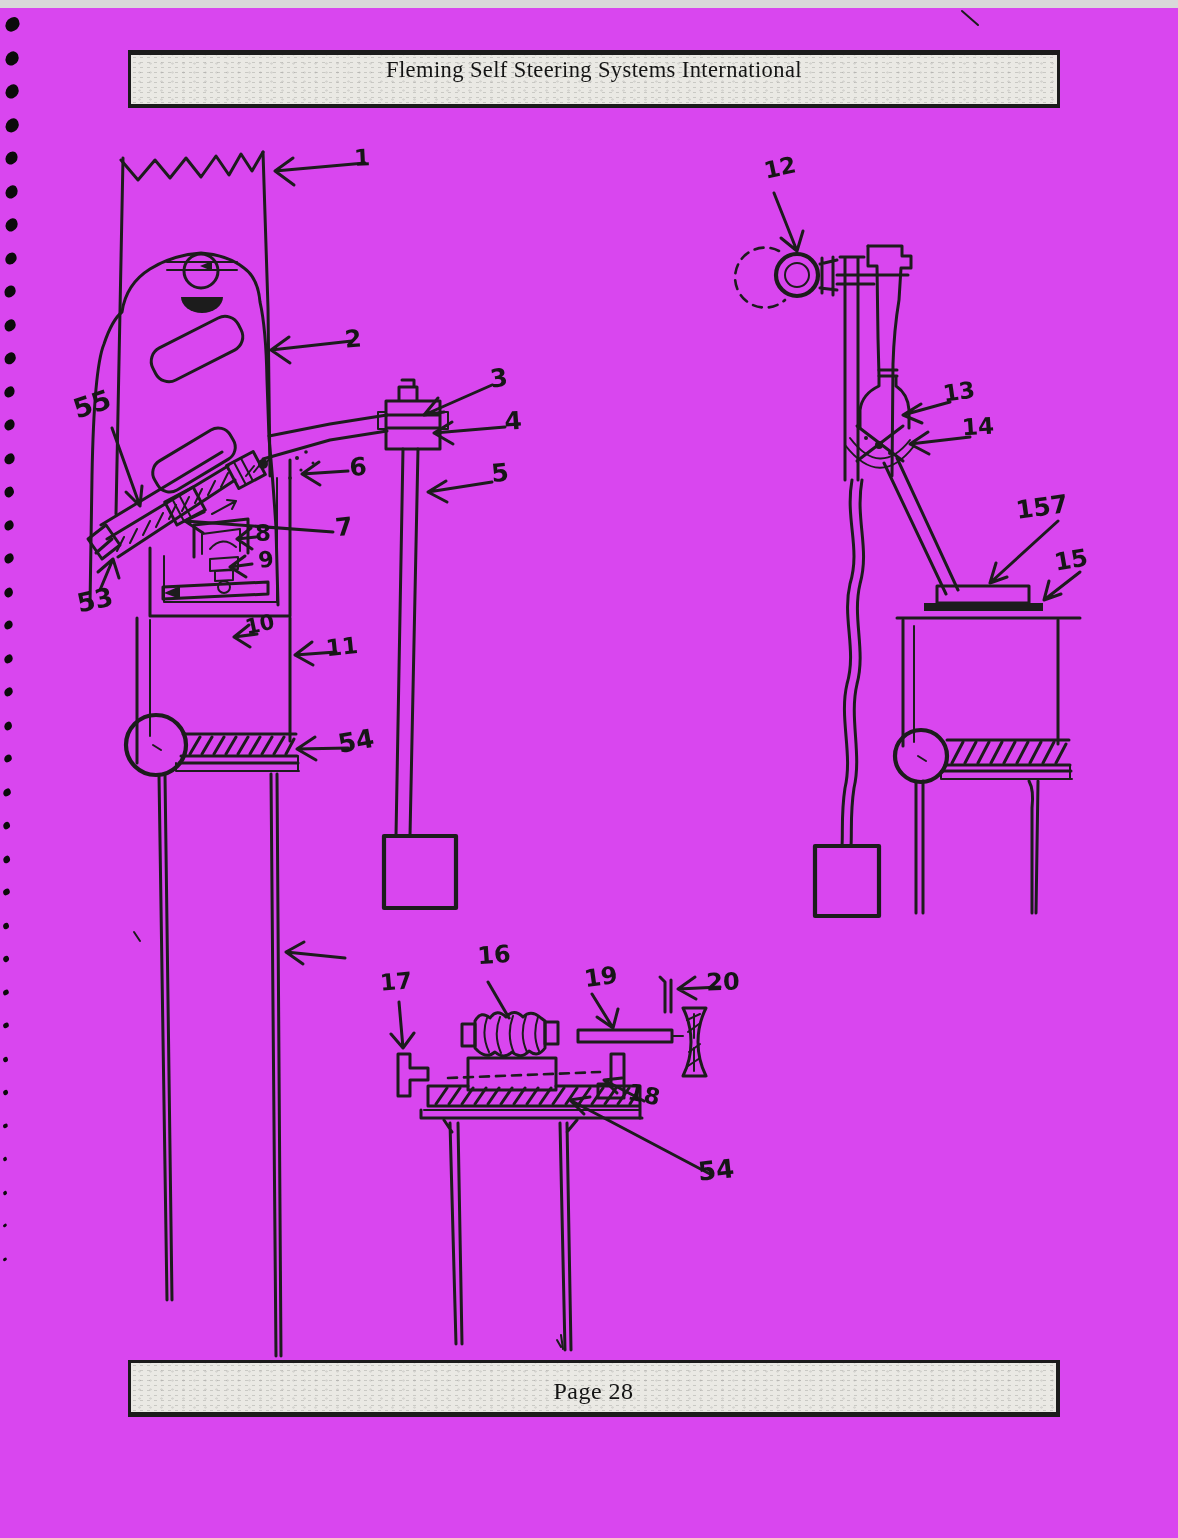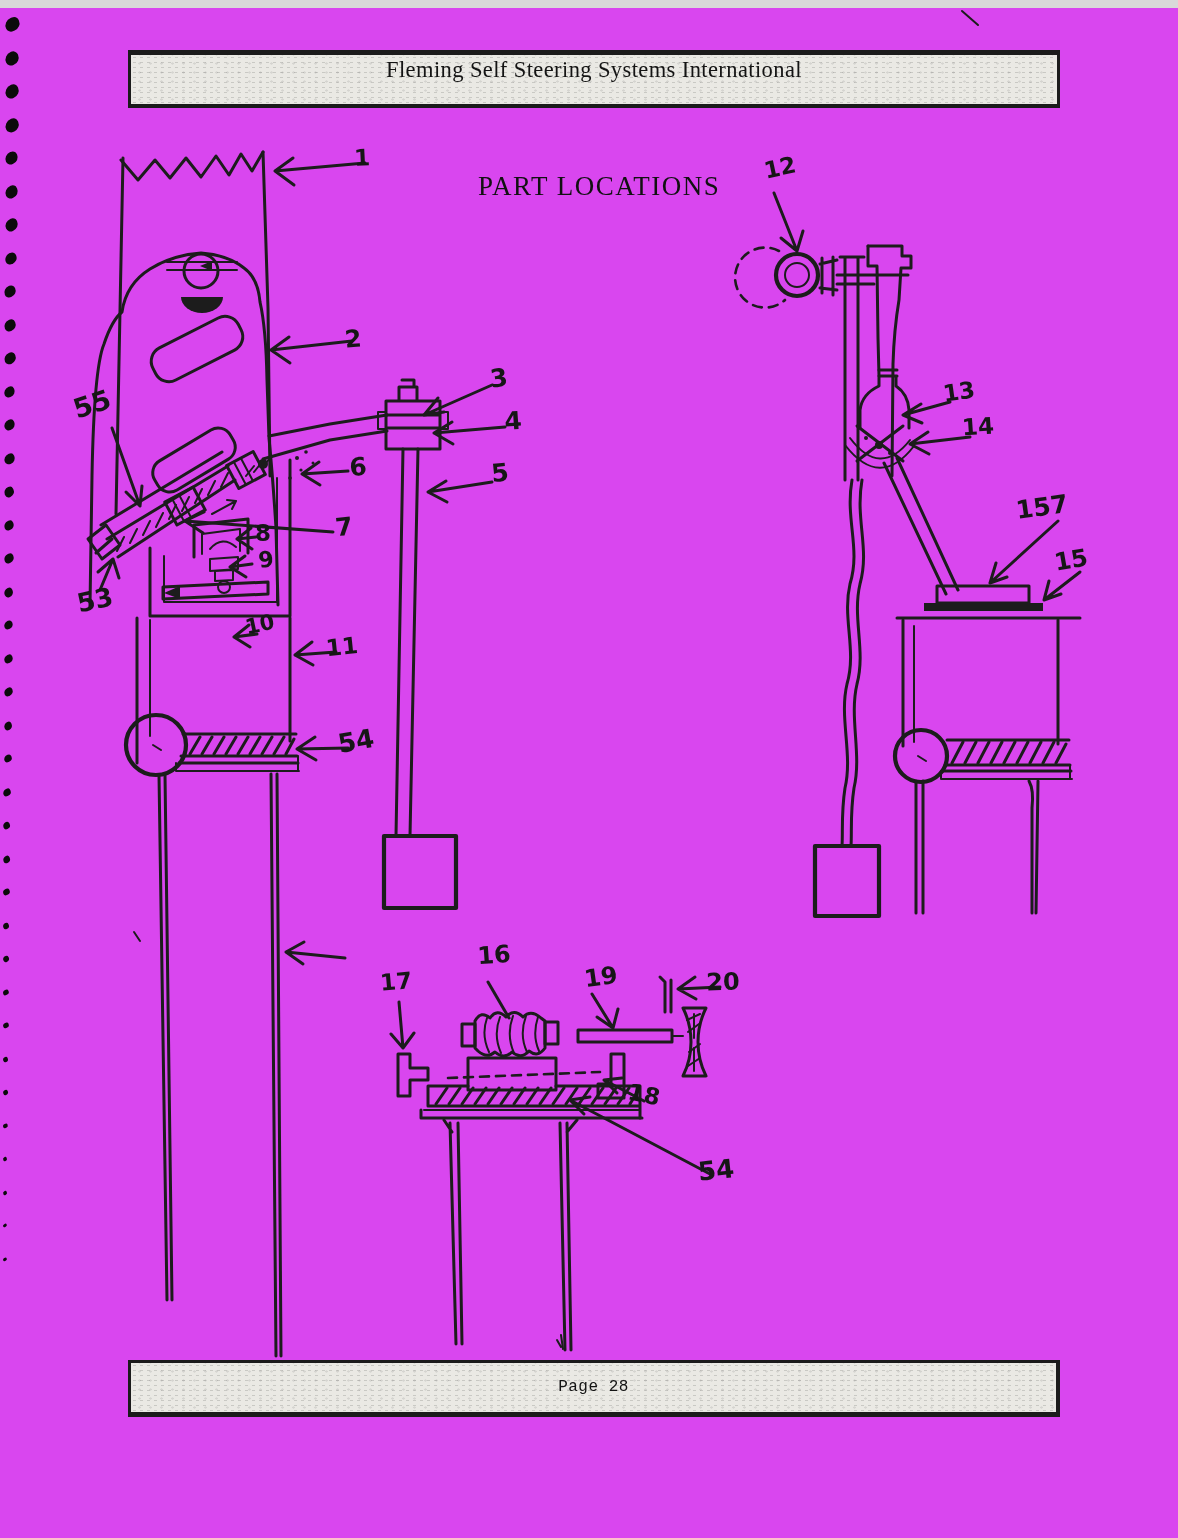--- a/index.html
+++ b/index.html
@@ -18,21 +18,21 @@
     background-color:#eae9e4;
     background-image:
       radial-gradient(rgba(30,30,30,.16) 1px, transparent 1.4px),
       radial-gradient(rgba(30,30,30,.10) 1px, transparent 1.7px);
     background-size:7px 5px,11px 9px;background-position:0 0,3px 4px;
   }
   .header-band{top:42px;height:58px;border-top-width:5px;border-bottom-width:4px;}
   .header-company{font-size:22.5px;letter-spacing:.4px;margin-top:3px;line-height:1.1;}
   .header-division{font-size:16.5px;font-weight:bold;margin-top:2px;}
   .footer-band{top:1352px;height:57px;border-bottom-width:5px;border-right-width:4px;}
-  .footer-page{display:inline-block;margin-top:15px;font-size:16px;letter-spacing:.5px;font-family:Liberation Mono, monospace;}
+  .footer-page{display:inline-block;margin-top:15px;font-size:24px;letter-spacing:.5px;}
   
   .page-title{
     position:absolute;left:478px;top:163px;margin:0;
     font-size:27px;font-weight:normal;letter-spacing:1.5px;color:#111;
   }
   
   svg.drawing{position:absolute;left:0;top:0;}
   .d{stroke:#1c1c1c;fill:none;stroke-width:3;stroke-linecap:round;stroke-linejoin:round;}
   .t{stroke-width:2;}
   .k{stroke-width:4.2;}
@@ -87,21 +87,20 @@
       <div class="hole" style="width: 4.39189px; height: 4.04054px; left: 2.7027px; top: 1149px;"></div>
       <div class="hole" style="width: 4.09459px; height: 3.76703px; left: 2.63514px; top: 1182.5px;"></div>
       <div class="hole" style="width: 3.7973px; height: 3.49351px; left: 2.56757px; top: 1216px;"></div>
       <div class="hole" style="width: 3.5px; height: 3.22px; left: 2.5px; top: 1249.5px;"></div>
     </div>
 
   <div class="band header-band">
     <div class="header-company">Fleming Self Steering Systems International</div>
   </div>
 
-  <h1 class="page-title">PART LOCATIONS</h1>
 
   <svg class="drawing" width="1178" height="1538" viewBox="0 0 1178 1538" aria-hidden="true">
 
     <g>
 
       <path class="d" d="M123,150 L116,506"></path>
       <path class="d" d="M121,152 L138,172 L155,152 L170,170 L186,150 L201,169 L216,148 L229,167 L241,146 L252,163 L263,144"></path>
       <path class="d" d="M263,144 L268,300 L270,468"></path>
 
       <path class="d" d="M90,598 L92,468 Q94,360 104,336 Q112,312 122,304 Q126,276 150,261 Q172,247 201,245 Q228,247 244,260 Q258,270 260,294 Q266,320 267,372 L269,430 Q273,472 276,520 L278,597"></path>

